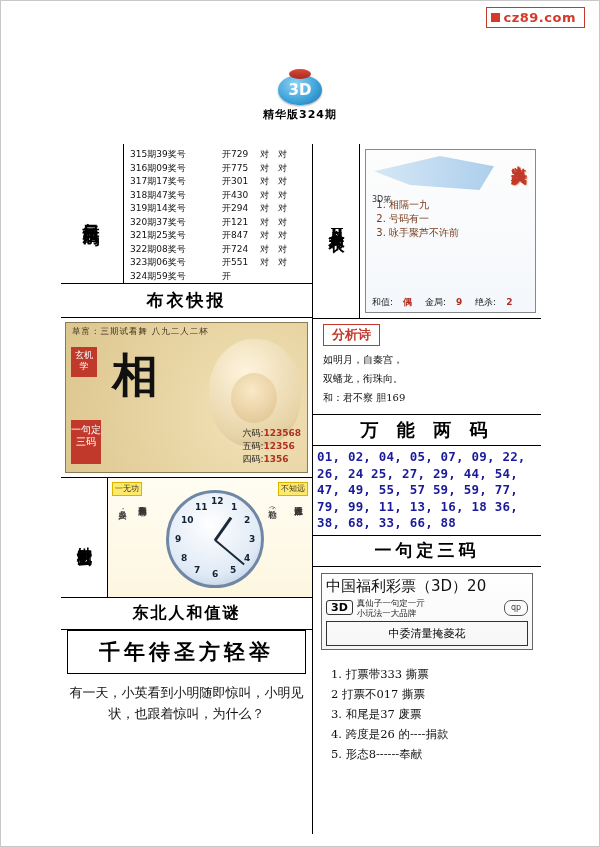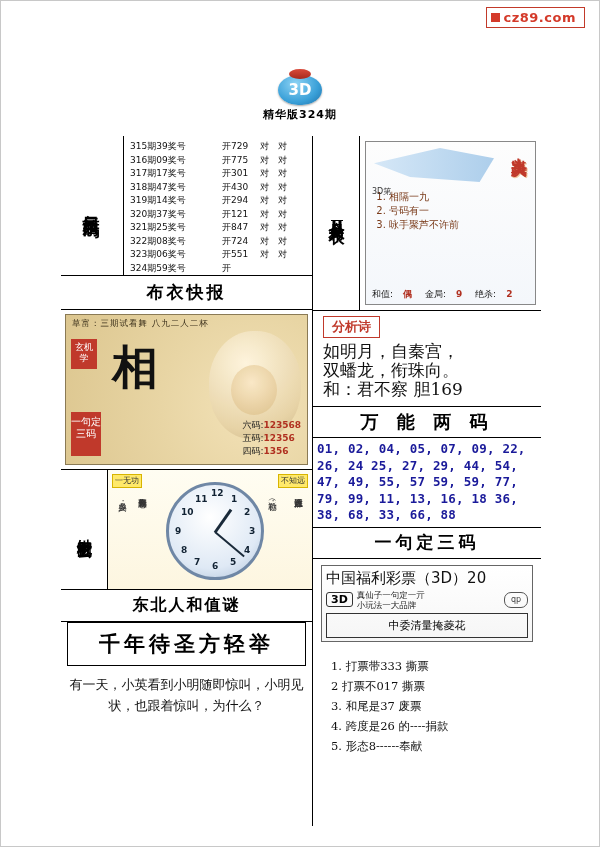--- a/index.html
+++ b/index.html
@@ -42,21 +42,21 @@
     width:22px;height:10px;border-radius:50%;
     background:linear-gradient(#d94a3a,#a82a1d);
   }
   .issue{
     font-size:11px;color:#000;font-weight:bold;margin-top:2px;
     letter-spacing:1px;
   }
 
   
   .grid{
-    position:absolute;top:135px;left:60px;width:480px;height:690px;
+    position:absolute;top:143px;left:60px;width:480px;height:690px;
     display:flex;
   }
   .col{box-sizing:border-box;}
   .col-left{width:252px;border-right:1px solid #000;position:relative;}
   .col-right{width:228px;position:relative;}
 
   
   .blk{border-bottom:1px solid #000;box-sizing:border-box;position:relative;}
   .kill2{display:flex;height:140px;}
   .kill2 .vtitle{
@@ -214,21 +214,21 @@
 
   .sec-head{
     text-align:center;font-size:13px;font-weight:bold;color:#c0392b;
     border:1px solid #c0392b;display:inline-block;padding:1px 8px;
     font-family:"DejaVu Serif","Liberation Serif",serif;
   }
   .poem{
     border-bottom:1px solid #000;padding:5px 0 7px 10px;
   }
   .poem .lines{
-    font-size:17px;line-height:19px;color:#111;margin-top:4px;
+    font-size:10px;line-height:19px;color:#111;margin-top:4px;
     font-family:"DejaVu Serif","Liberation Serif",serif;
   }
   .wn-head{
     height:30px;display:flex;align-items:center;justify-content:center;
     font-size:18px;font-weight:bold;letter-spacing:6px;
     font-family:"DejaVu Serif","Liberation Serif",serif;
   }
   .wn-nums{
     border-top:1px solid #000;border-bottom:1px solid #000;
     padding:3px 4px;font-size:12.5px;line-height:16.5px;

